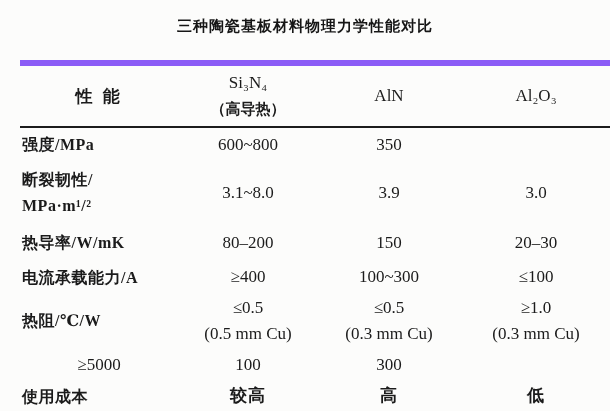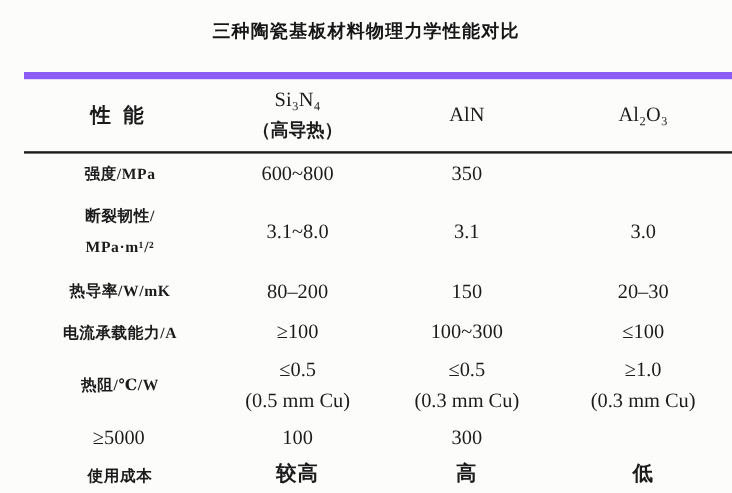--- a/index.html
+++ b/index.html
@@ -29,24 +29,24 @@
     grid-template-columns:158px 140px 142px 152px;
     align-items:center;
   }
   .hdr{border-bottom:2px solid #1c1c1c;height:60px;}
   .cell{
     text-align:center;
     font-size:17px;
     line-height:26px;
   }
   .label{
-    text-align:center;
+    text-align:left;
     padding-left:2px;
     font-weight:700;
-    font-size:13px;
+    font-size:16px;
     line-height:25px;
     letter-spacing:.5px;
   }
   .hdr .label{text-align:center;padding-left:0;font-size:17px;letter-spacing:3px;}
   .two-line{line-height:26px;}
   .bold-val{font-weight:700;letter-spacing:1px;font-family:Liberation Mono, monospace;}
   .h-strength{height:33px;}
   .h-fracture{height:64px;}
   .h-thermal{height:35px;}
   .h-current{height:34px;}
@@ -79,34 +79,34 @@
       <div class="cell">600~800</div>
       <div class="cell">350</div>
     </div>
 
     <div class="row h-fracture">
       <div class="cell label two-line">
         <span class="vline">断裂韧性/</span>
         <span class="vline" style="font-weight:700;">MPa·m¹/²</span>
       </div>
       <div class="cell">3.1~8.0</div>
-      <div class="cell">3.1</div>
+      <div class="cell">3.9</div>
       <div class="cell">3.0</div>
     </div>
 
     <div class="row h-thermal">
       <div class="cell label">热导率/W/mK</div>
       <div class="cell">80–200</div>
       <div class="cell">150</div>
       <div class="cell">20–30</div>
     </div>
 
     <div class="row h-current">
       <div class="cell label">电流承载能力/A</div>
-      <div class="cell">≥100</div>
+      <div class="cell">≥400</div>
       <div class="cell">100~300</div>
       <div class="cell">≤100</div>
     </div>
 
     <div class="row h-resist">
       <div class="cell label">热阻/℃/W</div>
       <div class="cell two-line">
         <span class="vline">≤0.5</span>
         <span class="vline">(0.5 mm Cu)</span>
       </div>

